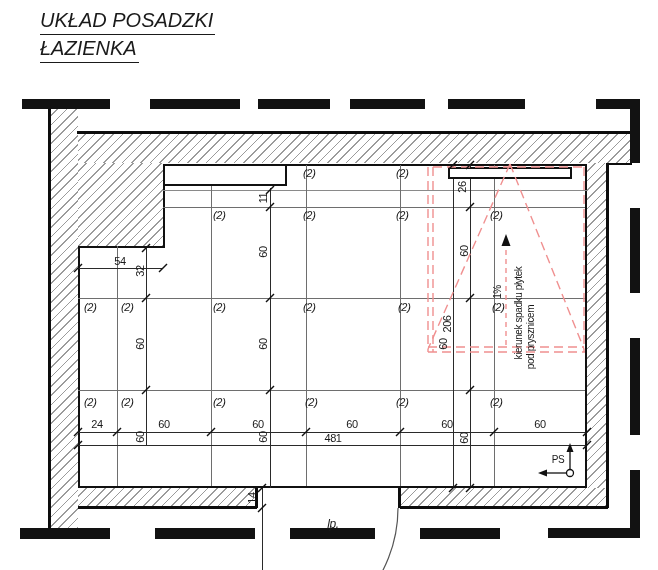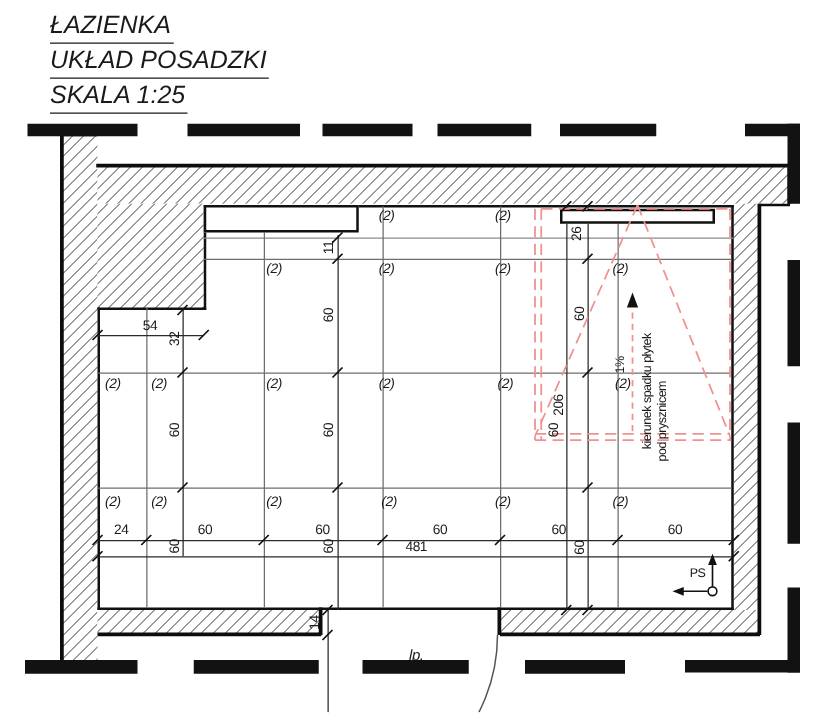--- a/index.html
+++ b/index.html
@@ -22,23 +22,22 @@
   .it{font-style:italic;}
   .small{font-size:10px;}
   svg.overlay{position:absolute;left:0;top:0;}
 </style>
 </head>
 <body>
 
 <div id="canvas">
 
   <div class="ttl">
+    <span class="row"><div>UKŁAD POSADZKI</div></span>
     <span class="row"><div>ŁAZIENKA</div></span>
-    <span class="row"><div>UKŁAD POSADZKI</div></span>
-    <span class="row"><div>SKALA 1:25</div></span>
   </div>
 
   <div class="hatch" style="left:50px;top:108px;width:28px;height:422px;"></div>
   <div class="hatch" style="left:78px;top:133px;width:554px;height:30px;"></div>
   <div class="hatch" style="left:78px;top:163px;width:85px;height:85px;"></div>
   <div class="hatch" style="left:587px;top:163px;width:21px;height:345px;"></div>
   <div class="hatch" style="left:78px;top:488px;width:179px;height:20px;"></div>
   <div class="hatch" style="left:400px;top:488px;width:208px;height:20px;"></div>
 
   <div class="oln" style="left:48px;top:106px;width:3px;height:424px;"></div>

